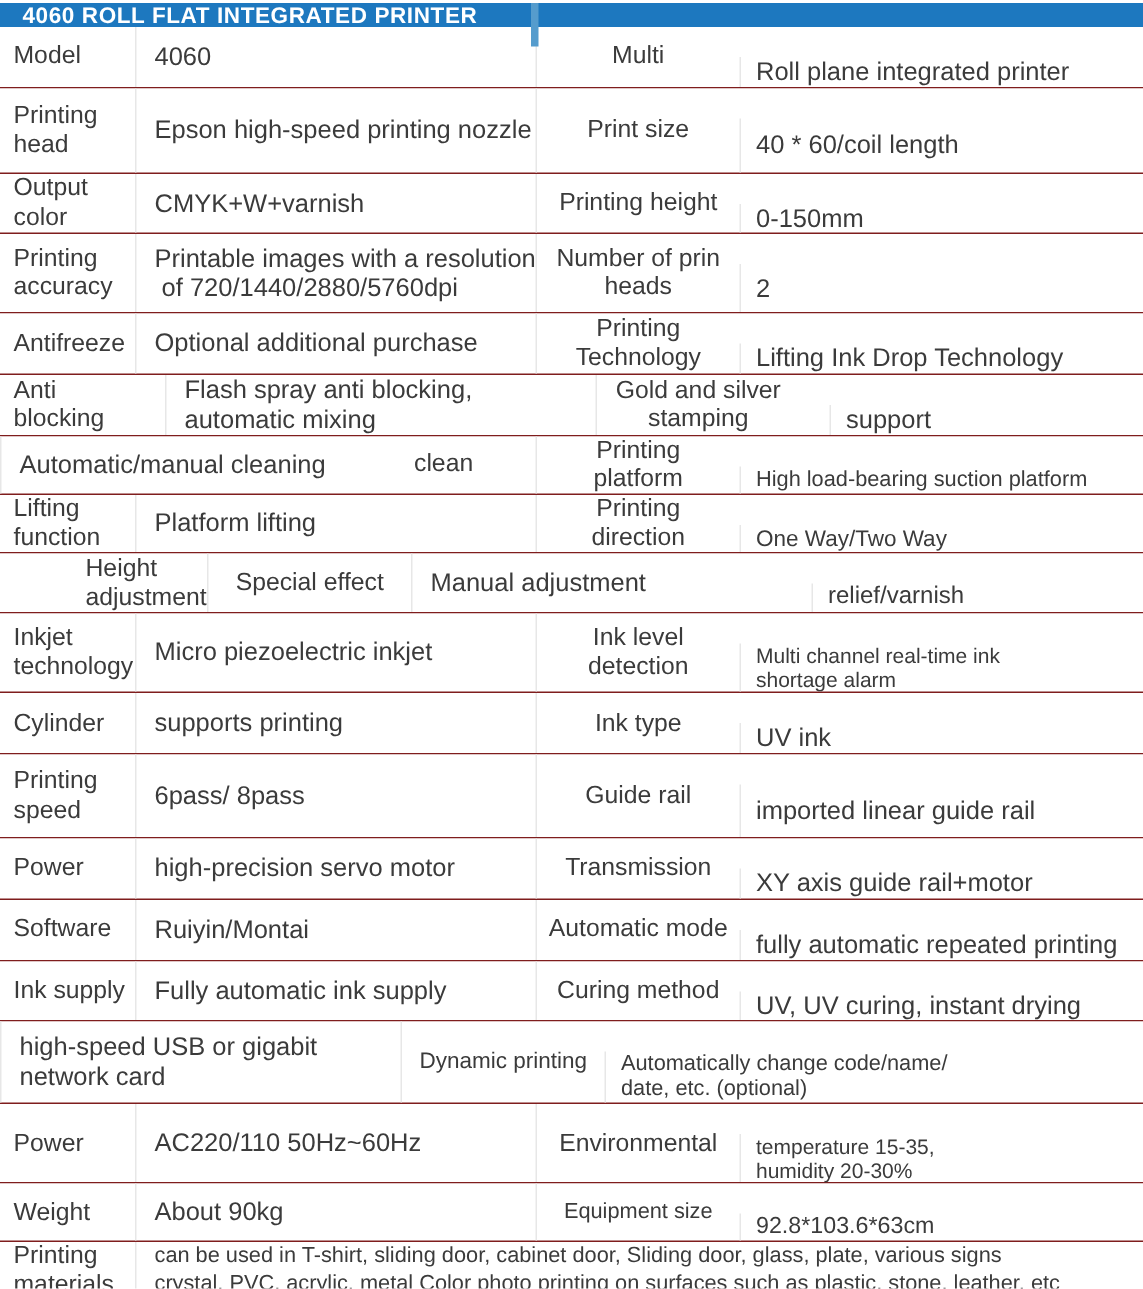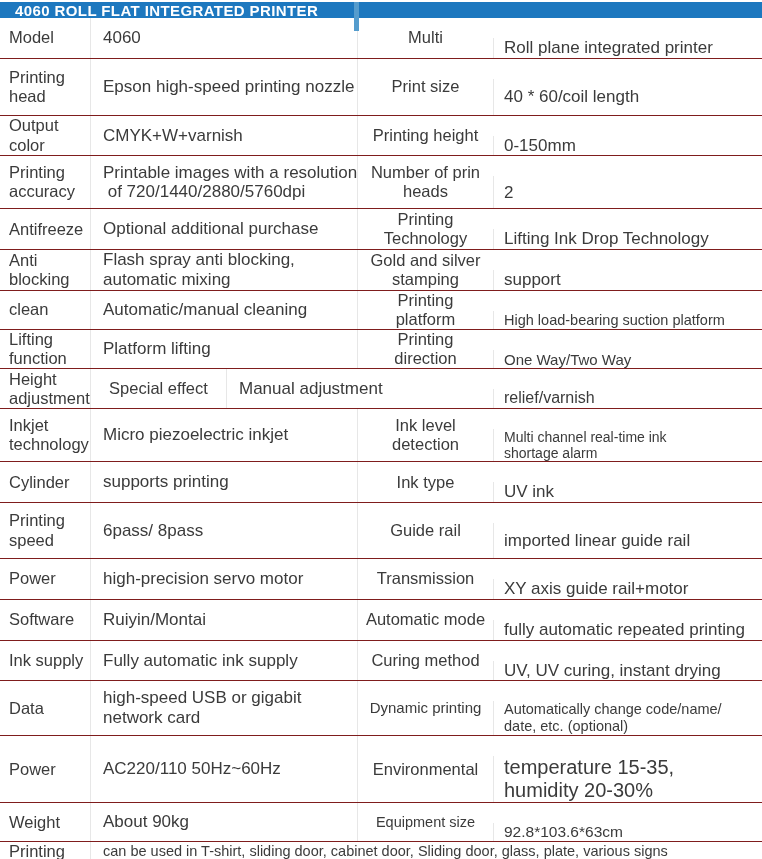--- a/index.html
+++ b/index.html
@@ -57,39 +57,39 @@
   .lv{width:267px;padding-left:12px;font-size:17px;border-left:1px solid #e7e7e7;}
   .rl{width:136px;justify-content:center;text-align:center;font-size:16.5px;border-left:1px solid #e7e7e7;padding:0 2px;}
   .rv{flex:1;padding-left:10px;font-size:17px;border-left:1px solid #e7e7e7;margin-top:20px;}
   .lv.span{flex:1;font-size:14.5px;line-height:1.32;}
 
   
   .row:nth-child(2){min-height:57px;}
   .row:nth-child(3){min-height:39px;}
   .row:nth-child(4){min-height:53px;}
   .row:nth-child(5){min-height:37px;}
-  .row:nth-child(6){min-height:40px;}
+  .row:nth-child(6){min-height:40px;gap:20px;}
   .row:nth-child(7){min-height:36px;}
   .row:nth-child(8){min-height:37px;}
-  .row:nth-child(9){min-height:37px;}
+  .row:nth-child(9){min-height:37px;padding-left:48px;}
   .row:nth-child(10){min-height:39px;}
   .row:nth-child(11){min-height:39px;}
   .row:nth-child(12){min-height:56px;}
   .row:nth-child(16){min-height:41px;}
   .row:nth-child(19){min-height:37px;}
   .row:nth-child(20){min-height:50px;}
 
   
   .row:nth-child(7)  .rv{font-size:14.5px;}
   .row:nth-child(8)  .rv{font-size:15px;}
   .row:nth-child(9)  .rv{font-size:16px;}
   .row:nth-child(10) .rv{font-size:14px;}
   .row:nth-child(16) .rl{font-size:15px;}
   .row:nth-child(16) .rv{font-size:14.5px;}
-  .row:nth-child(17) .rv{font-size:20px;}
+  .row:nth-child(17) .rv{font-size:14px;}
   .row:nth-child(18) .rl{font-size:14.5px;}
   .row:nth-child(18) .rv{font-size:15.5px;}
   .row:nth-child(19) .rl{font-size:16.5px;}
   .row:nth-child(19) .rv{font-size:16.5px;}
 </style>
 </head>
 <body>
 
 <div class="page">
   <div class="header-bar">
@@ -136,22 +136,22 @@
       <div class="row">
         <div class="cell ll">Anti
 blocking</div>
         <div class="cell lv">Flash spray anti blocking,
 automatic mixing</div>
         <div class="cell rl">Gold and silver
 stamping</div>
         <div class="cell rv">support</div>
       </div>
       <div class="row">
+        <div class="cell lv">Automatic/manual cleaning</div>
         <div class="cell ll">clean</div>
-        <div class="cell lv">Automatic/manual cleaning</div>
         <div class="cell rl">Printing
 platform</div>
         <div class="cell rv">High load-bearing suction platform</div>
       </div>
       <div class="row">
         <div class="cell ll">Lifting
 function</div>
         <div class="cell lv">Platform lifting</div>
         <div class="cell rl">Printing
 direction</div>
@@ -198,21 +198,20 @@
         <div class="cell rl">Automatic mode</div>
         <div class="cell rv">fully automatic repeated printing</div>
       </div>
       <div class="row">
         <div class="cell ll">Ink supply</div>
         <div class="cell lv">Fully automatic ink supply</div>
         <div class="cell rl">Curing method</div>
         <div class="cell rv">UV, UV curing, instant drying</div>
       </div>
       <div class="row">
-        <div class="cell ll">Data</div>
         <div class="cell lv">high-speed USB or gigabit
 network card</div>
         <div class="cell rl">Dynamic printing</div>
         <div class="cell rv">Automatically change code/name/
 date, etc. (optional)</div>
       </div>
       <div class="row">
         <div class="cell ll">Power</div>
         <div class="cell lv">AC220/110 50Hz~60Hz</div>
         <div class="cell rl">Environmental</div>

